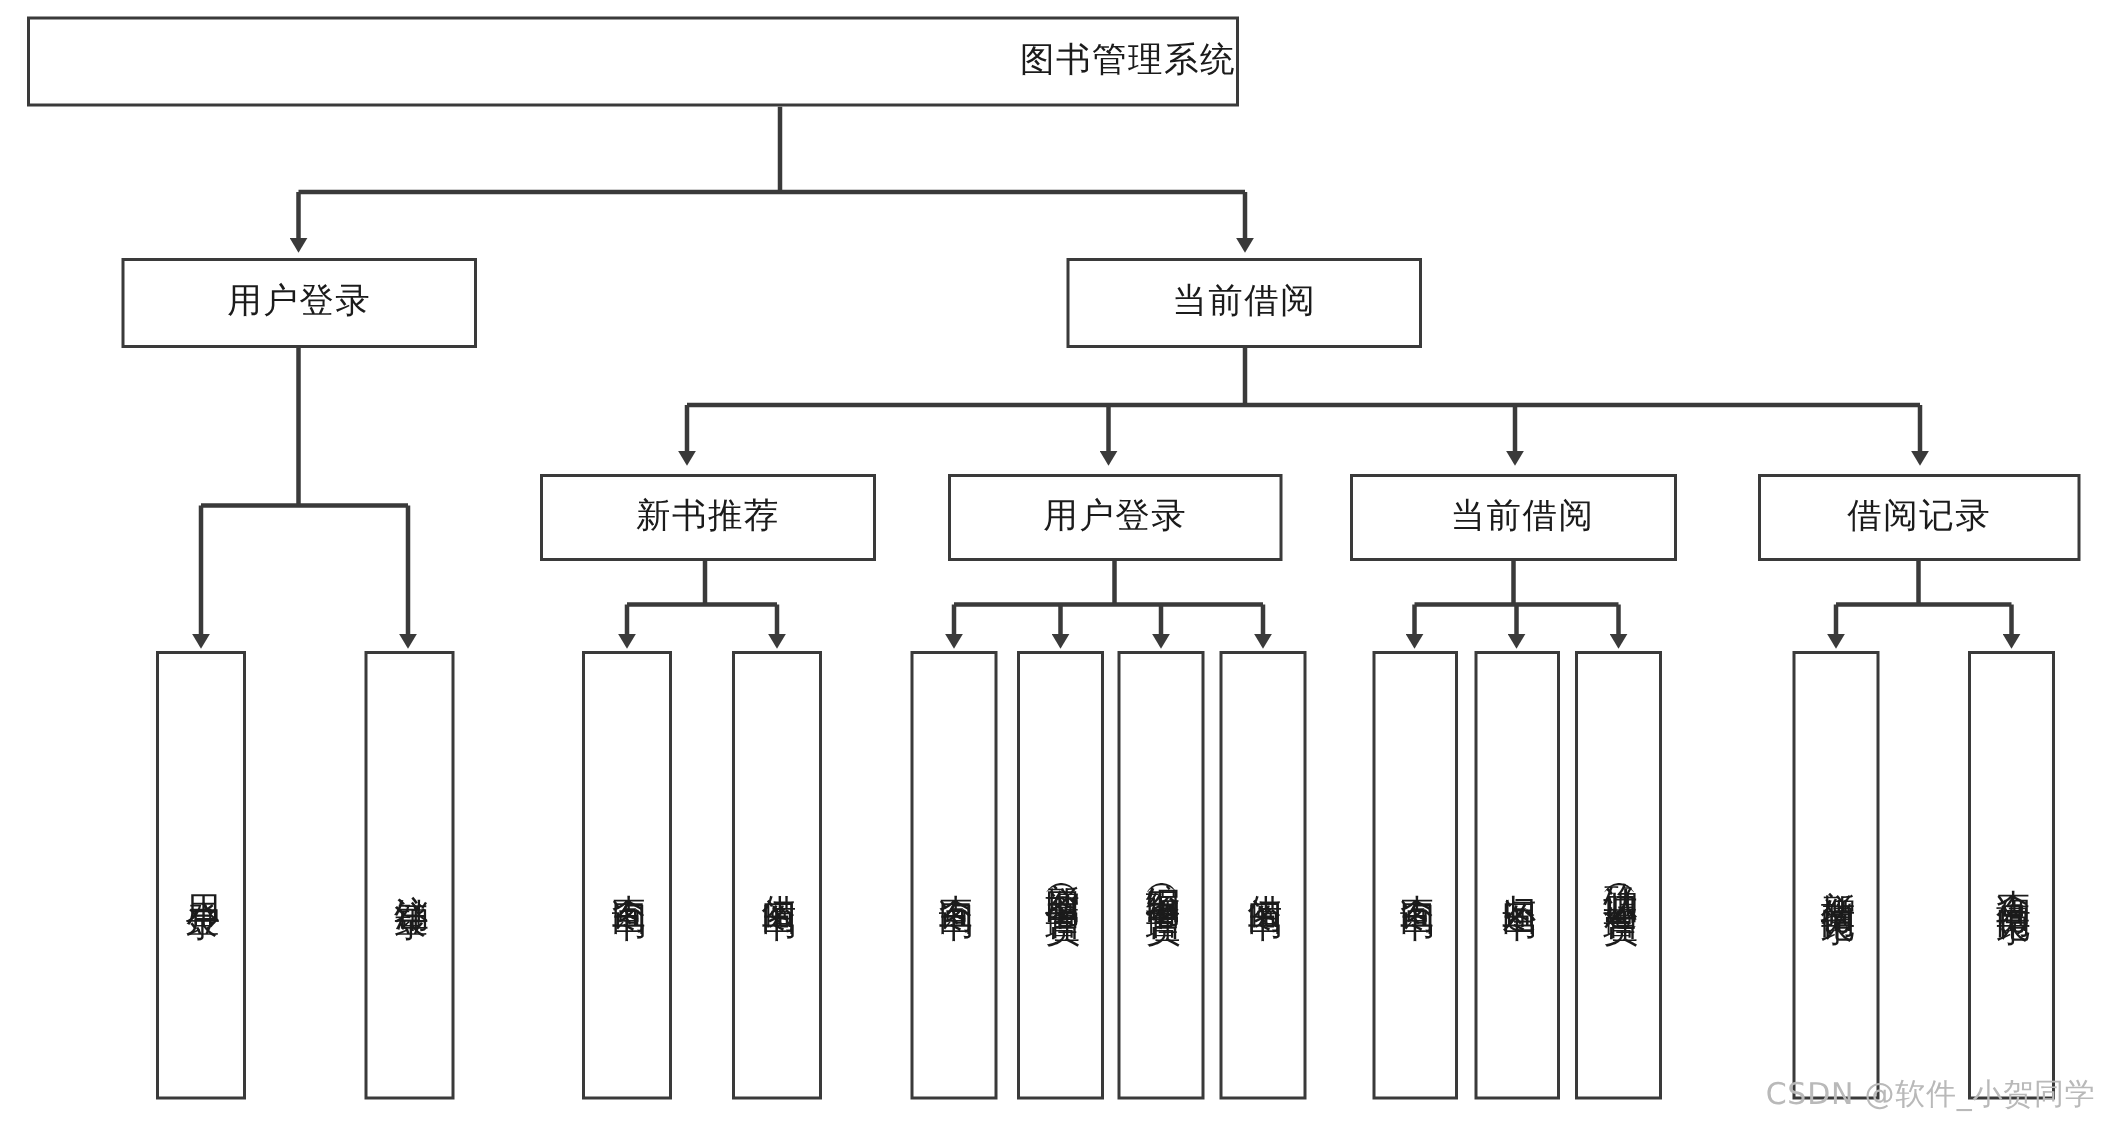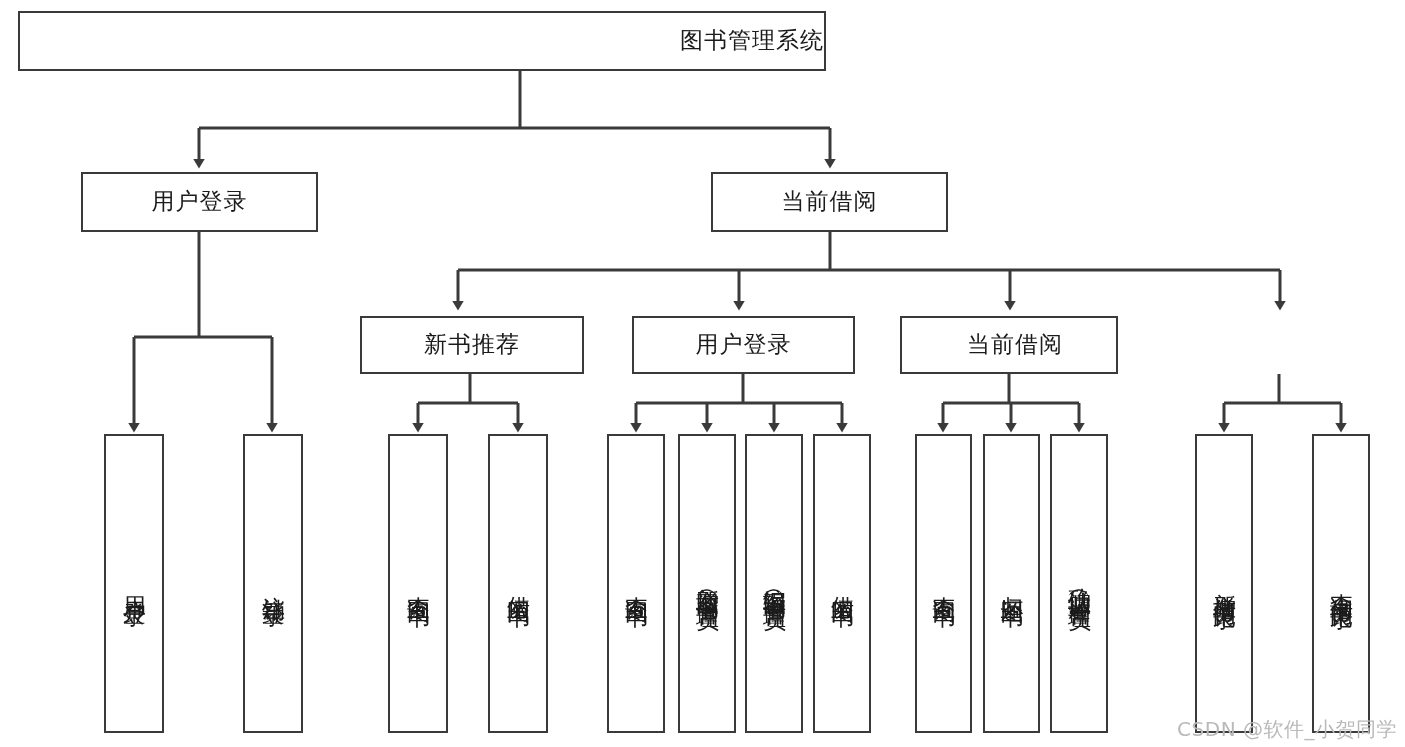--- a/index.html
+++ b/index.html
@@ -132,20 +132,23 @@
 
   <div class="node horiz" style="left:360px; top:316px; width:224px; height:58px;">
     <span>新书推荐</span>
   </div>
   <div class="node horiz" style="left:632px; top:316px; width:223px; height:58px;">
     <span>用户登录</span>
   </div>
   <div class="node horiz" style="left:900px; top:316px; width:218px; height:58px;padding-left:12px;">
     <span>当前借阅</span>
   </div>
+  <div class="node horiz" style="left:1172px; top:316px; width:215px; height:58px;">
+    <span>借阅记录</span>
+  </div>
 
   <div class="node vert" style="left:104px; top:434px; width:60px; height:299px;">
     <span>用户登录</span>
   </div>
   <div class="node vert" style="left:243px; top:434px; width:60px; height:299px;">
     <span>注销登录</span>
   </div>
 
   <div class="node vert" style="left:388px; top:434px; width:60px; height:299px;">
     <span>查询图书</span>

